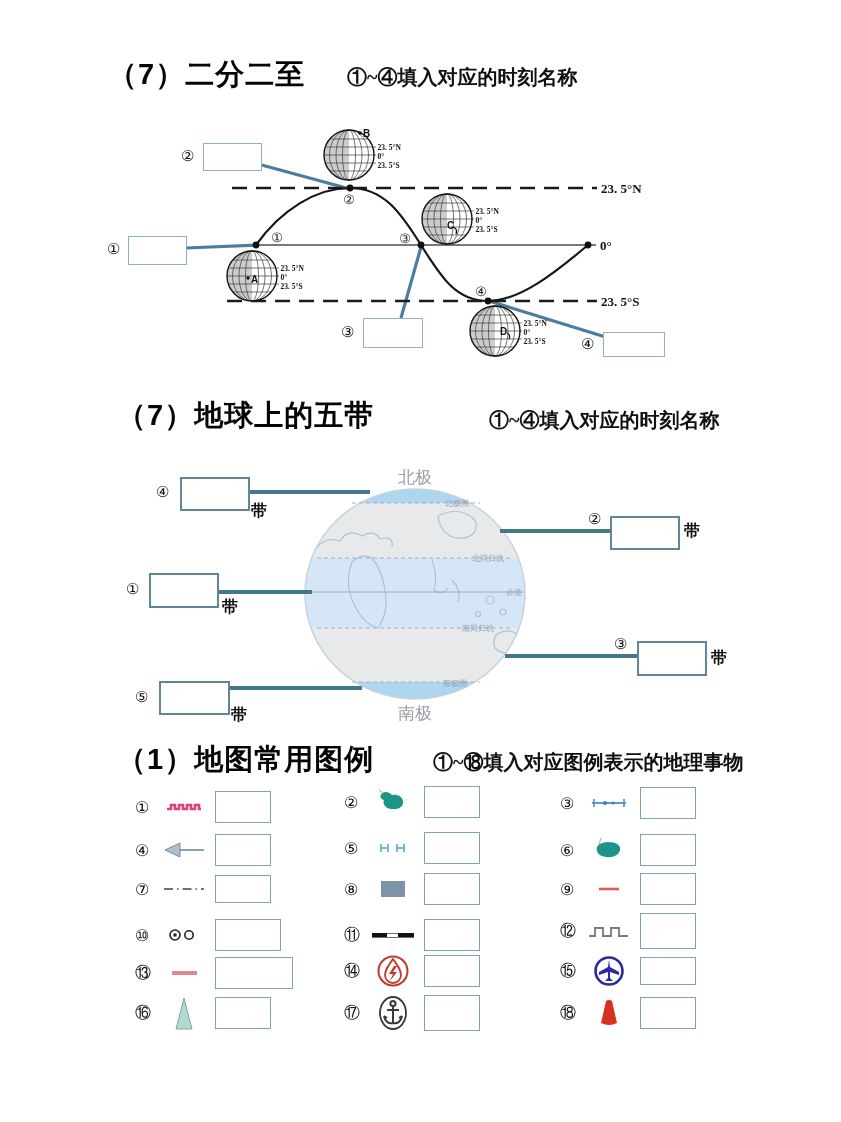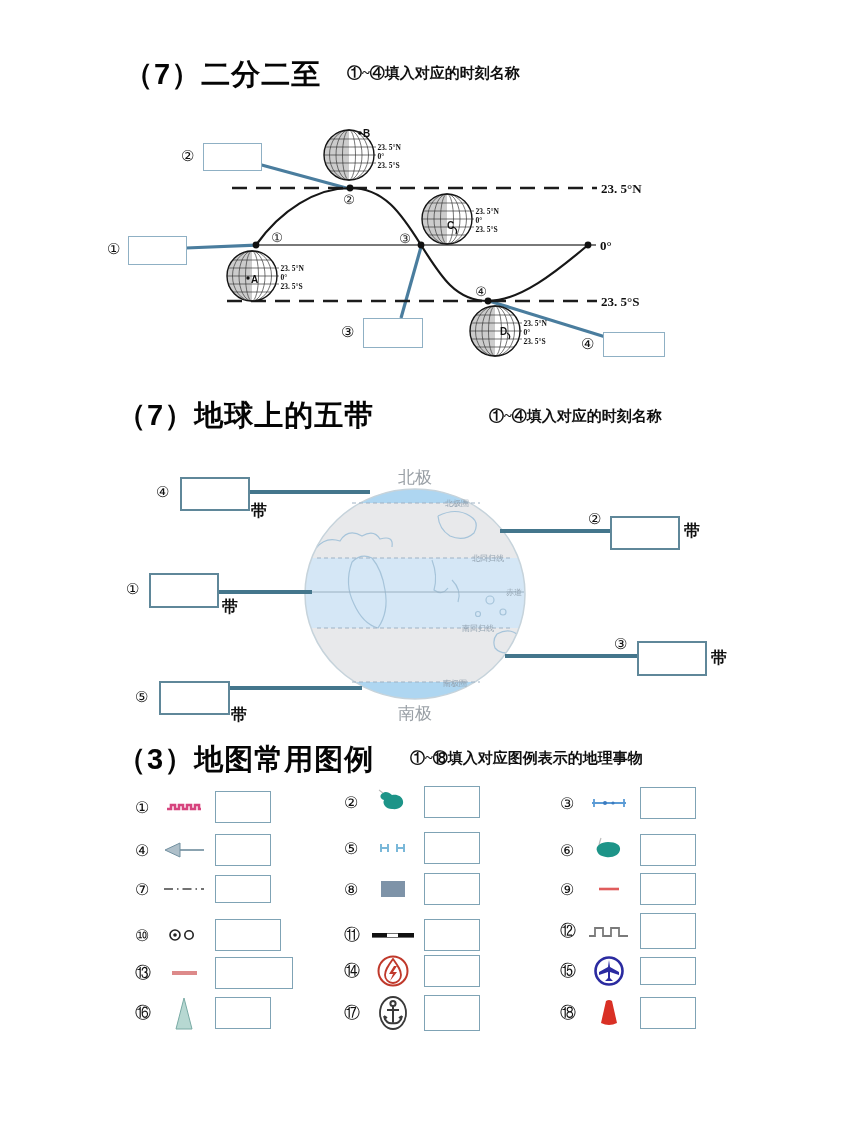--- a/index.html
+++ b/index.html
@@ -1,21 +1,21 @@
 <!DOCTYPE html>
 <html><head>
 <meta charset="utf-8">
 <style>
   html,body{margin:0;padding:0;background:#fff;}
   #canvas{position:relative;width:841px;height:1122px;background:#ffffff;overflow:hidden;
           font-family:"Liberation Serif",serif;color:#111;}
   .sec-title{position:absolute;font-family:"Liberation Sans",sans-serif;font-weight:900;
              font-size:29px;letter-spacing:1px;color:#050505;white-space:nowrap;}
   .sec-sub{position:absolute;font-family:"Liberation Serif",serif;font-weight:700;
-           font-size:15px;color:#101010;white-space:nowrap;}
+           font-size:20px;color:#101010;white-space:nowrap;}
   .abox{position:absolute;background:#fff;}
   .b7{border:1.6px solid #8fb0c4;}
   .b8{border:2px solid #5f8799;}
   .cnum-abs{position:absolute;font-size:15px;color:#101010;line-height:1;}
   .zone-suffix{position:absolute;font-weight:700;font-size:16px;color:#101010;line-height:1;}
   .lg-item{position:absolute;display:flex;align-items:center;height:36px;}
   .lg-item .cnum{width:24px;font-size:16px;color:#101010;flex:0 0 24px;}
   .lg-item .sym{width:50px;flex:0 0 50px;display:flex;justify-content:center;align-items:center;}
   .lg-item .lbox{border:1.6px solid #7fa3b5;background:#fff;width:54px;height:30px;margin-left:6px;flex:0 0 auto;}
   svg{position:absolute;left:0;top:0;}
@@ -184,21 +184,21 @@
       <g stroke="#44768c" stroke-width="4">
         <line x1="247" y1="492" x2="370" y2="492"></line>
         <line x1="500" y1="531" x2="612" y2="531"></line>
         <line x1="216" y1="592" x2="312" y2="592"></line>
         <line x1="505" y1="656" x2="639" y2="656"></line>
         <line x1="226" y1="688" x2="362" y2="688"></line>
       </g>
     </g>
   </svg>
 
-  <div class="sec-title" style="left:124px;top:55px">（7）二分二至</div>
+  <div class="sec-title" style="left:108px;top:55px">（7）二分二至</div>
   <div class="sec-sub" style="left:347px;top:64px">①~④填入对应的时刻名称</div>
 
   <span class="cnum-abs" style="left:181px;top:149px">②</span>
   <div class="abox b7" style="left:203px;top:143px;width:57px;height:26px"></div>
   <span class="cnum-abs" style="left:107px;top:242px">①</span>
   <div class="abox b7" style="left:128px;top:236px;width:57px;height:27px"></div>
   <span class="cnum-abs" style="left:341px;top:325px">③</span>
   <div class="abox b7" style="left:363px;top:318px;width:58px;height:28px"></div>
   <span class="cnum-abs" style="left:581px;top:337px">④</span>
   <div class="abox b7" style="left:603px;top:332px;width:60px;height:23px"></div>
@@ -219,22 +219,22 @@
   <span class="zone-suffix" style="left:222px;top:599px">带</span>
 
   <span class="cnum-abs" style="left:614px;top:637px">③</span>
   <div class="abox b8" style="left:637px;top:641px;width:66px;height:31px"></div>
   <span class="zone-suffix" style="left:711px;top:650px">带</span>
 
   <span class="cnum-abs" style="left:135px;top:690px">⑤</span>
   <div class="abox b8" style="left:159px;top:681px;width:67px;height:30px"></div>
   <span class="zone-suffix" style="left:231px;top:707px">带</span>
 
-  <div class="sec-title" style="left:117px;top:740px">（3）地图常用图例</div>
-  <div class="sec-sub" style="left:410px;top:749px">①~⑱填入对应图例表示的地理事物</div>
+  <div class="sec-title" style="left:117px;top:740px">（1）地图常用图例</div>
+  <div class="sec-sub" style="left:433px;top:749px">①~⑱填入对应图例表示的地理事物</div>
 
   <div class="lg-item" style="left:135px;top:789px">
     <span class="cnum">①</span>
     <span class="sym">
       <svg width="40" height="14" viewBox="0 0 40 14" style="position:static">
           <path d="M3,9 h4 v-4 h4 v4 h4 v-4 h4 v4 h4 v-4 h4 v4 h4 v-4 h4 v4 h2" stroke="#d6447e" stroke-width="2.6" fill="none"></path>
         </svg>
     </span>
     <span class="lbox"></span>
   </div>

